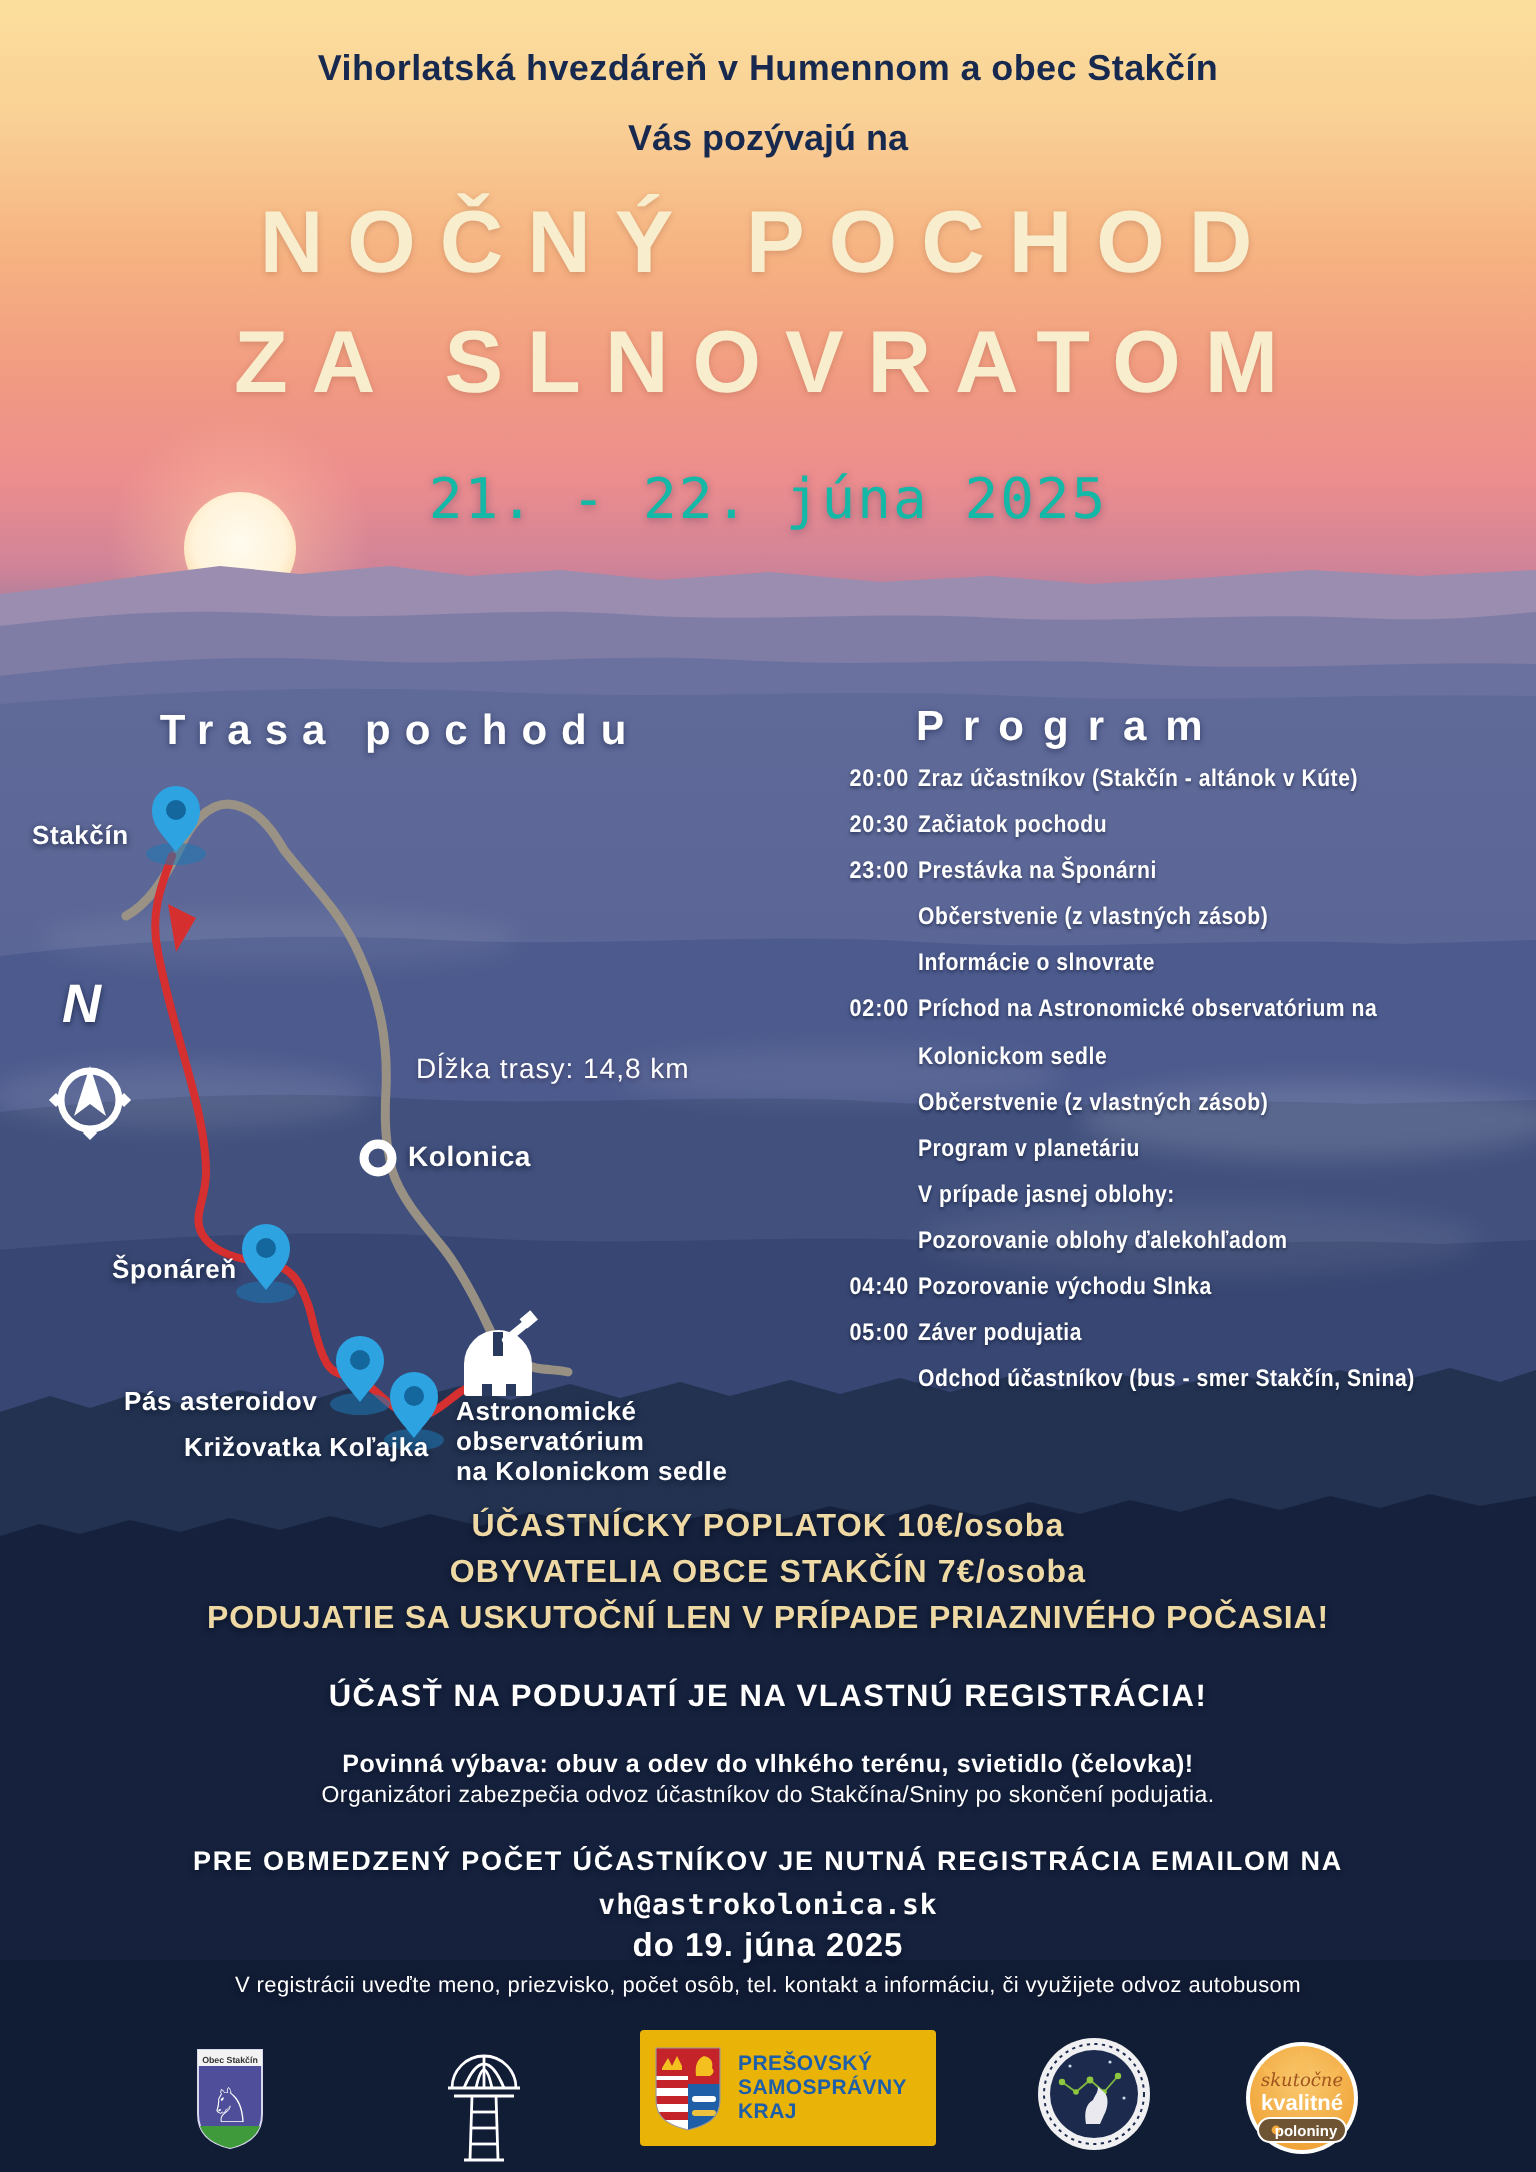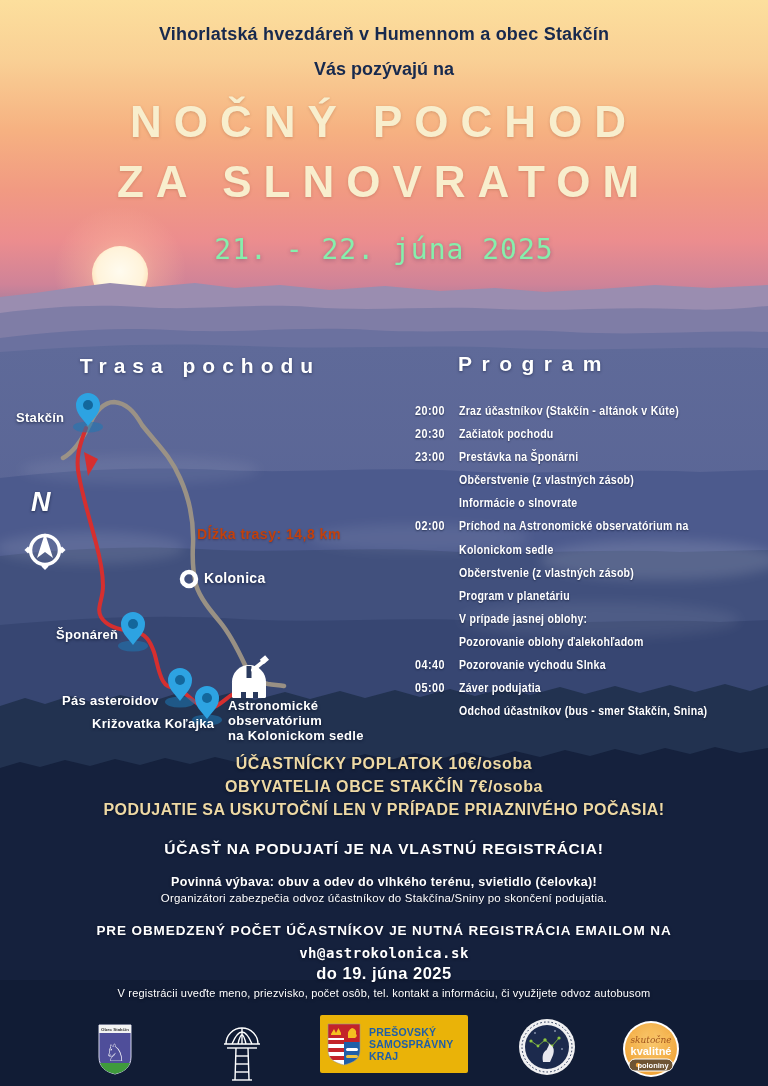--- a/index.html
+++ b/index.html
@@ -10,31 +10,31 @@
   }
   .bg{position:absolute;inset:0;display:block;}
   .abs{position:absolute;}
   .ctr{left:0;width:768px;text-align:center;}
   .header-line{color:#17294e;font-weight:bold;}
   .hl1{top:24px;font-size:18px;letter-spacing:.2px;}
   .hl2{top:59px;font-size:18px;}
   .title-line{color:#f8eecd;font-weight:bold;font-size:44px;letter-spacing:12px;text-shadow:0 1px 3px rgba(120,60,40,.25);}
   .tl1{top:97px;}
   .tl2{top:157px;}
-  .date-line{top:233px;color:#86efac;font-family:"DejaVu Sans Mono","Liberation Mono",monospace;font-size:28px;letter-spacing:1px;text-shadow:0 1px 4px rgba(60,40,80,.4);}
+  .date-line{top:233px;color:#14b8a6;font-family:"DejaVu Sans Mono","Liberation Mono",monospace;font-size:28px;letter-spacing:1px;text-shadow:0 1px 4px rgba(60,40,80,.4);}
   .section-heading{color:#fff;font-weight:bold;font-size:21px;text-shadow:0 1px 3px rgba(10,20,50,.5);}
   .trasa-heading{left:0;width:400px;top:354px;text-align:center;letter-spacing:7px;}
   .program-heading{left:458px;top:352px;letter-spacing:9.5px;}
-  .program-list{left:415px;top:400px;width:350px;}
+  .program-list{left:415px;top:378px;width:350px;text-align:right;}
   .prow{display:flex;height:23.1px;line-height:23.1px;color:#fff;font-weight:bold;white-space:nowrap;text-shadow:0 1px 2px rgba(5,15,40,.55);}
   .ptime{width:44px;flex:0 0 44px;font-size:12px;letter-spacing:.5px;transform:scaleX(.9);transform-origin:0 50%;}
   .ptext{font-size:12px;letter-spacing:.3px;transform:scaleX(.88);transform-origin:0 50%;}
   .map-label{position:absolute;color:#fff;font-weight:bold;font-size:13px;letter-spacing:.3px;text-shadow:0 1px 3px rgba(5,15,40,.7);white-space:nowrap;}
   .obs-label{white-space:normal;width:172px;line-height:15px;font-size:13px;}
-  .route-length{position:absolute;left:197px;top:526px;color:#c2410c;font-weight:bold;font-size:14px;letter-spacing:.5px;text-shadow:0 1px 2px rgba(40,10,30,.35);}
+  .route-length{position:absolute;left:208px;top:526px;color:#ffffff;font-weight:normal;font-size:14px;letter-spacing:.5px;text-shadow:0 1px 2px rgba(40,10,30,.35);}
   .compass-n{position:absolute;left:31px;top:487px;color:#fff;font-weight:bold;font-style:italic;font-size:27px;text-shadow:0 1px 3px rgba(5,15,40,.6);}
   .notice{color:#fff;font-weight:bold;text-shadow:0 1px 3px rgba(0,8,25,.6);}
   .gold{color:#eed9a4;}
   .n-fee1{top:755px;font-size:16px;letter-spacing:.6px;}
   .n-fee2{top:778px;font-size:16px;letter-spacing:.6px;}
   .n-weather{top:801px;font-size:16px;letter-spacing:.4px;}
   .n-resp{top:840px;font-size:15.5px;letter-spacing:.8px;}
   .n-equip{top:875px;font-size:12.5px;letter-spacing:.3px;}
   .n-transport{top:892px;font-size:11.5px;font-weight:normal;letter-spacing:.2px;}
   .n-reg1{top:923px;font-size:13.5px;letter-spacing:.9px;}

